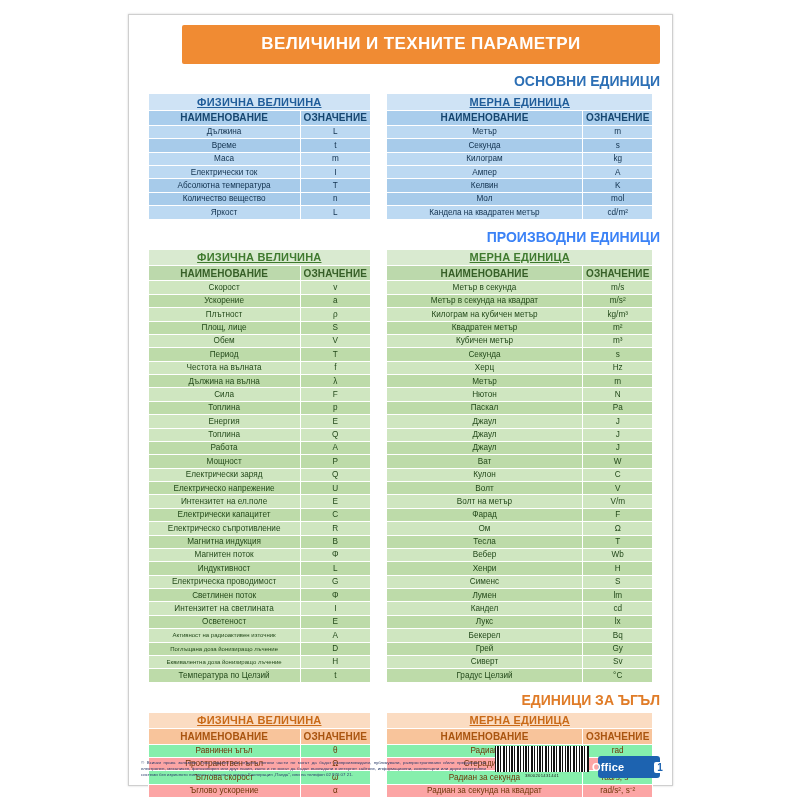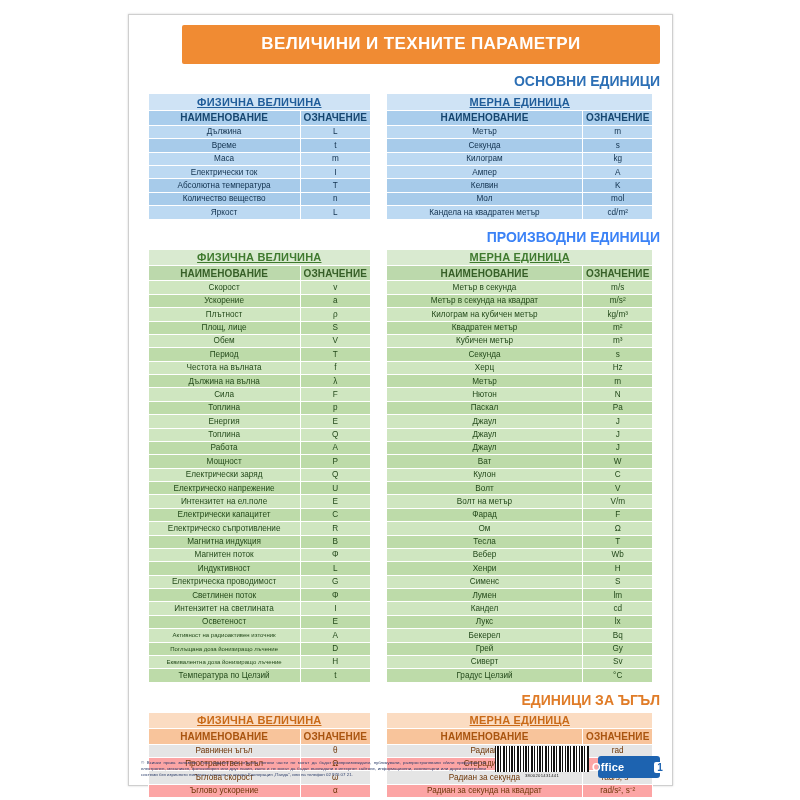--- a/index.html
+++ b/index.html
@@ -83,21 +83,21 @@
   
   .sec-green .hdr-main{ background:#d9ead0; color:#3f7a2e; }
   .sec-green .hdr-sub{ background:#bcd9ac; color:#365f27; }
   .sec-green td.cell{ background:#cfe6c0; color:#23491a; }
   .sec-green td.cell.alt{ background:#bddba9; }
   .sec-green td.small{ font-size:6px; line-height:1.05; }
 
   
   .sec-orange .hdr-main{ background:#fbdcc2; color:#c96a18; }
   .sec-orange .hdr-sub{ background:#f8c49b; color:#a9540f; }
-  .sec-orange td.cell{ background:#e5e5e5; color:#6e3708; }
+  .sec-orange td.cell{ background:#86efac; color:#6e3708; }
   .sec-orange td.cell.alt{ background:#fca5a5; }
 
   .footer{
     position:absolute;
     left:12px; right:12px; bottom:7px;
     display:flex;
     align-items:flex-end;
     gap:8px;
   }
   .legal{

